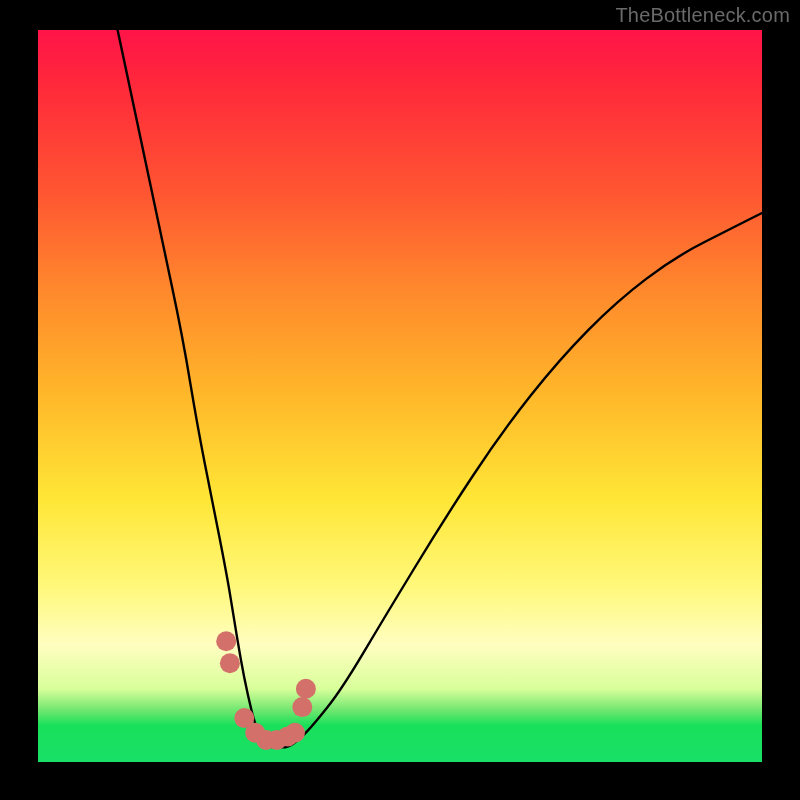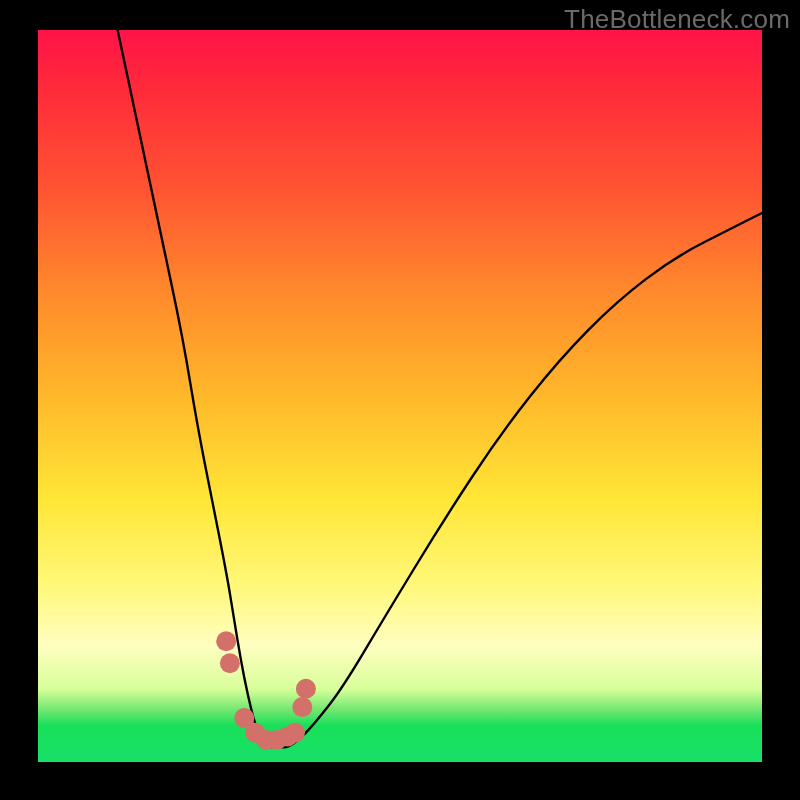--- a/index.html
+++ b/index.html
@@ -40,21 +40,21 @@
       #6de66e 93%,
       #19e05a 95%,
       #18e068 100%
     );
   }
   .watermark {
     position: absolute;
     top: 4px;
     right: 10px;
     color: #6a6a6a;
-    font-size: 26px;
+    font-size: 20px;
     letter-spacing: 0.2px;
     font-weight: 500;
   }
   svg.curves {
     position: absolute;
     left: 0;
     top: 0;
     width: 724px;
     height: 732px;
   }

